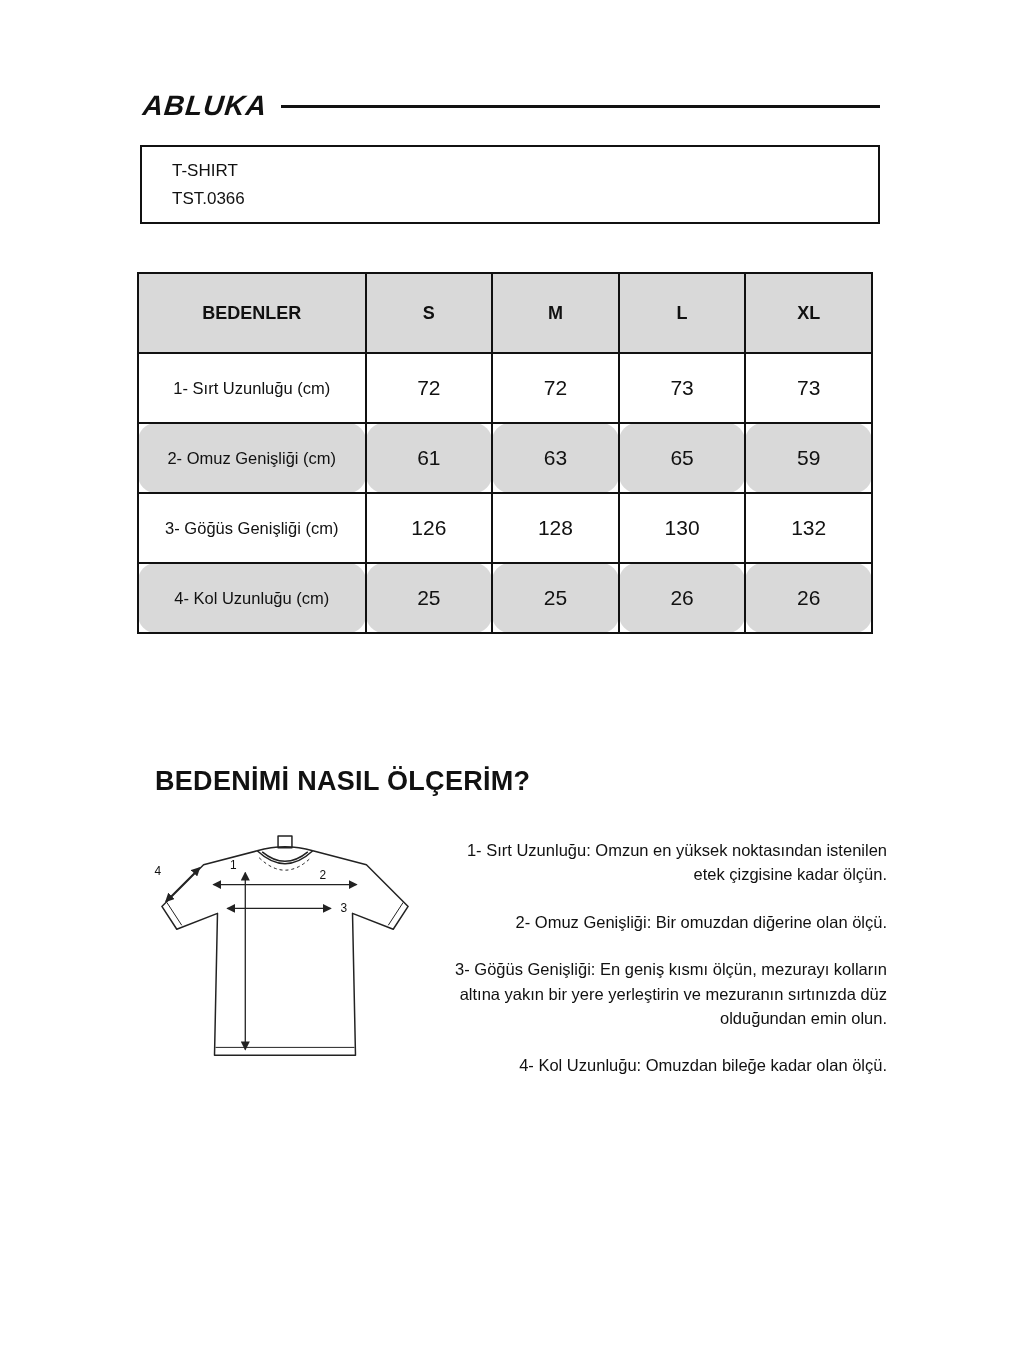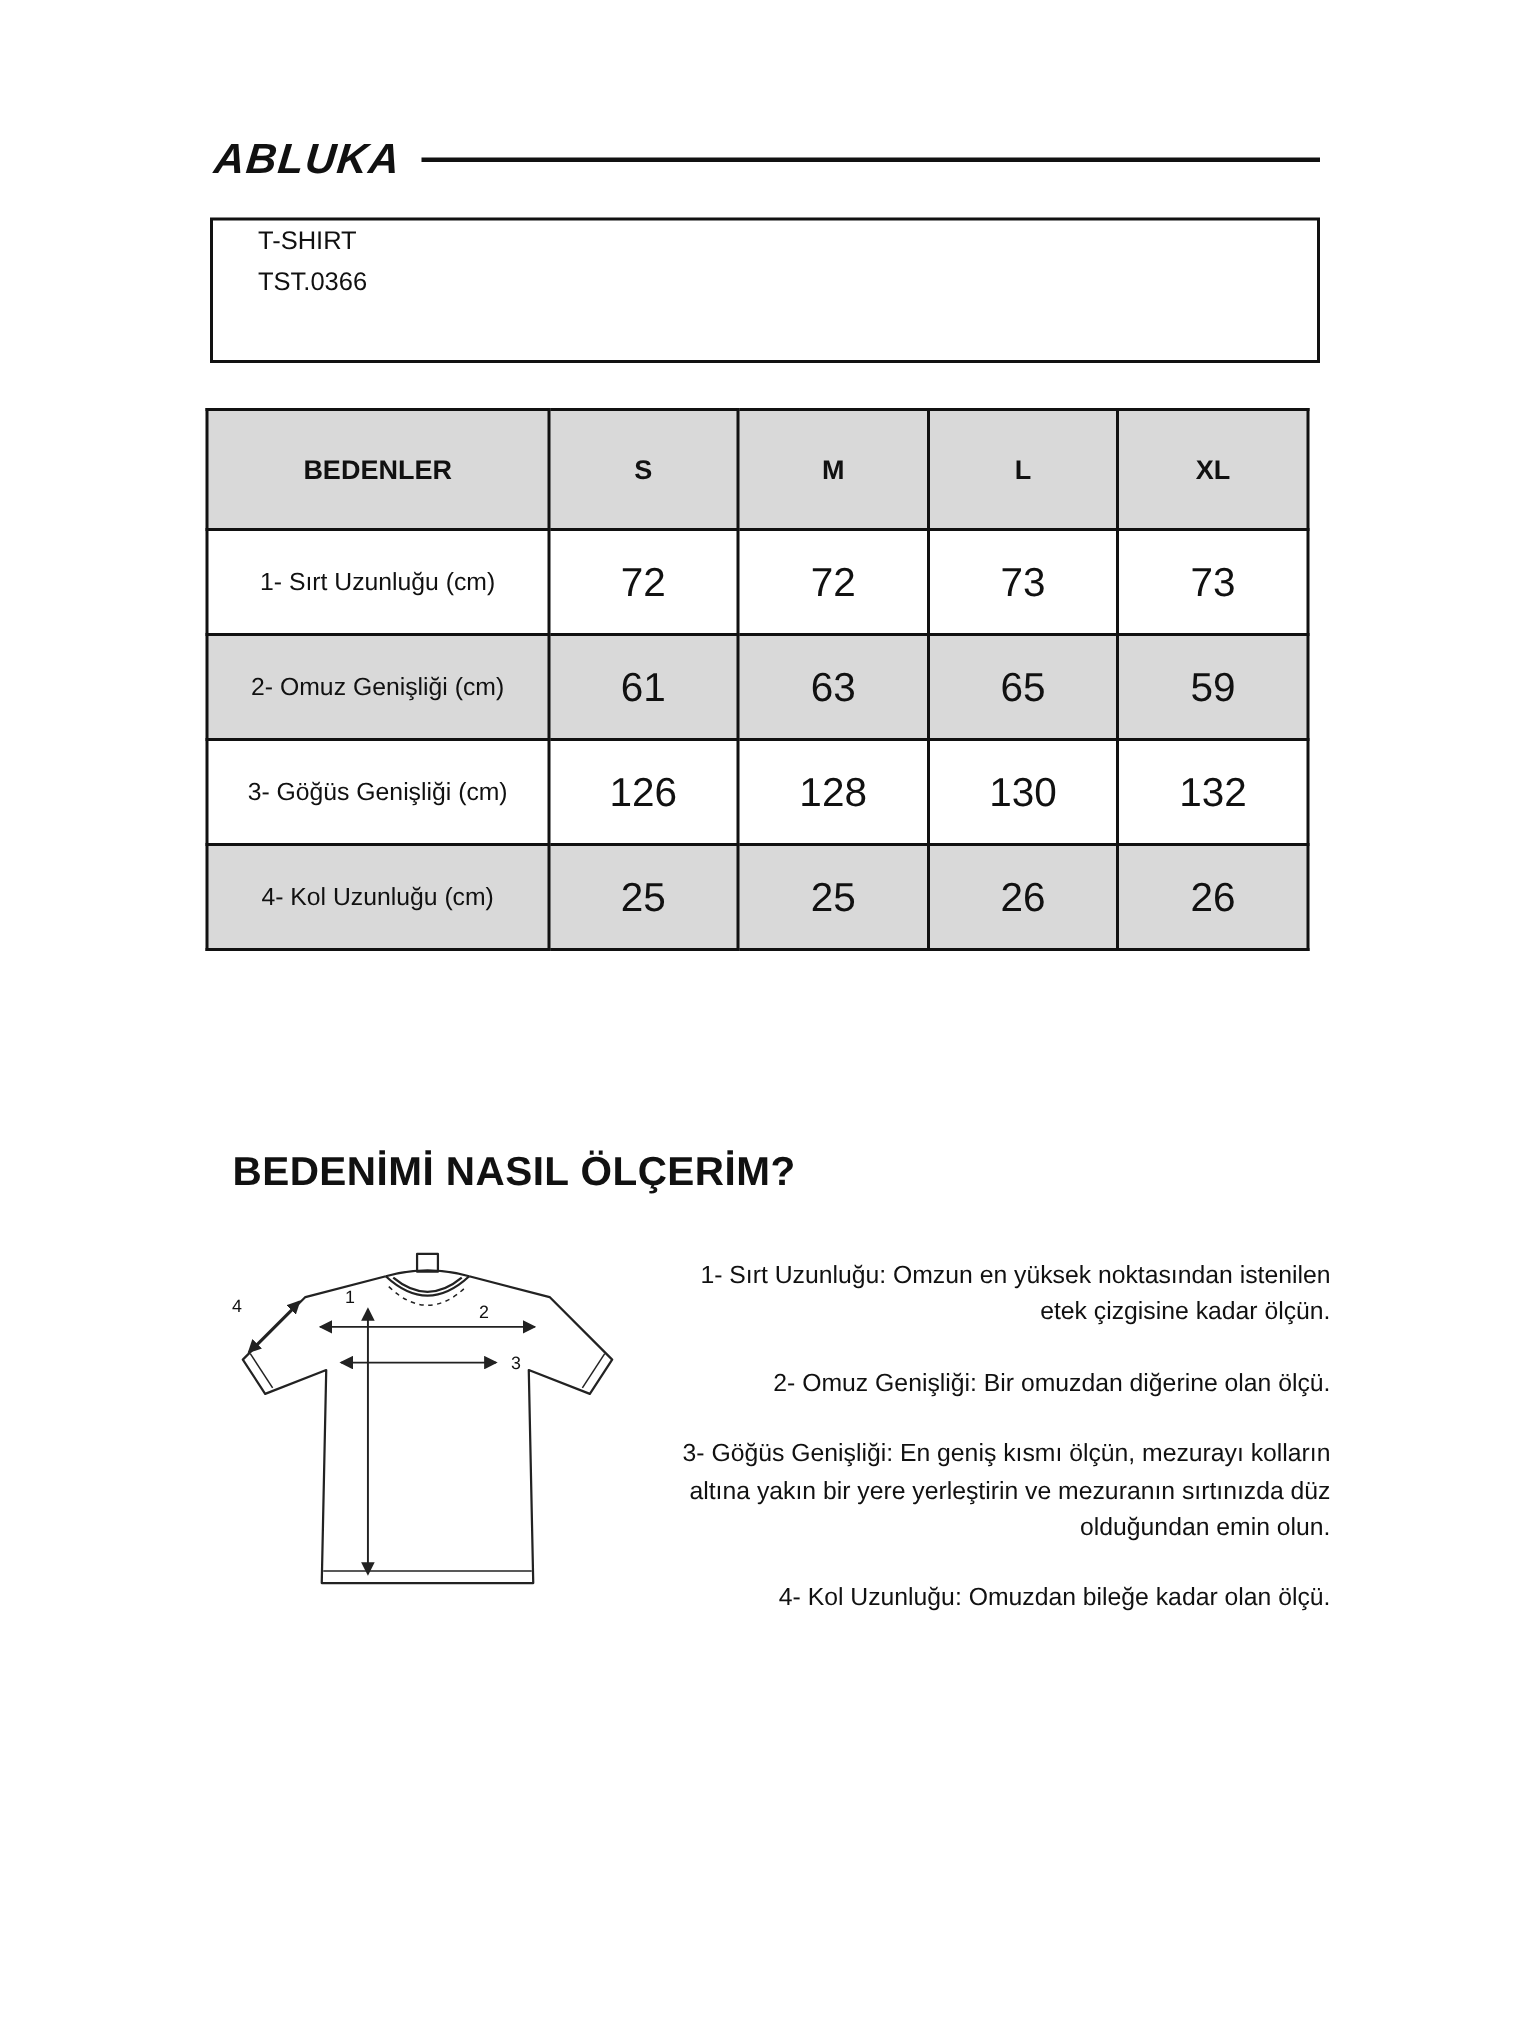--- a/index.html
+++ b/index.html
@@ -39,24 +39,24 @@
     height: 3px;
     background: #111;
   }
 
   
   .header-box {
     position: absolute;
     left: 140px;
     top: 145px;
     width: 740px;
-    height: 97px;
+    height: 79px;
     border: 2px solid #111;
     display: flex;
-    align-items: flex-start;
+    align-items: center;
   }
   .product-info {
     padding-left: 30px;
     font-size: 17px;
     font-weight: 500;
     line-height: 1.6;
   }
   .table-title {
     margin-left: auto;
     padding-right: 28px;
@@ -82,22 +82,22 @@
     vertical-align: middle;
   }
   .size-table th {
     height: 80px;
     font-size: 18px;
     font-weight: 700;
     background: #d9d9d9;
   }
   .size-table td { height: 70px; }
   .size-table td.row-label { font-size: 16.5px; font-weight: 400; }
-  .size-table td.size-value { font-size: 27px; font-weight: 400; margin-left: 48px; }
-  .size-table tr.alt td { background: #d9d9d9; }
+  .size-table td.size-value { font-size: 21px; font-weight: 400; margin-left: 48px; }
+  .size-table tr.alt td { background: #d9d9d9; border-radius: 18px; }
 
   
   .measure-title {
     position: absolute;
     left: 155px;
     top: 766px;
     font-size: 27px;
     font-weight: 800;
     letter-spacing: 0.3px;
   }

